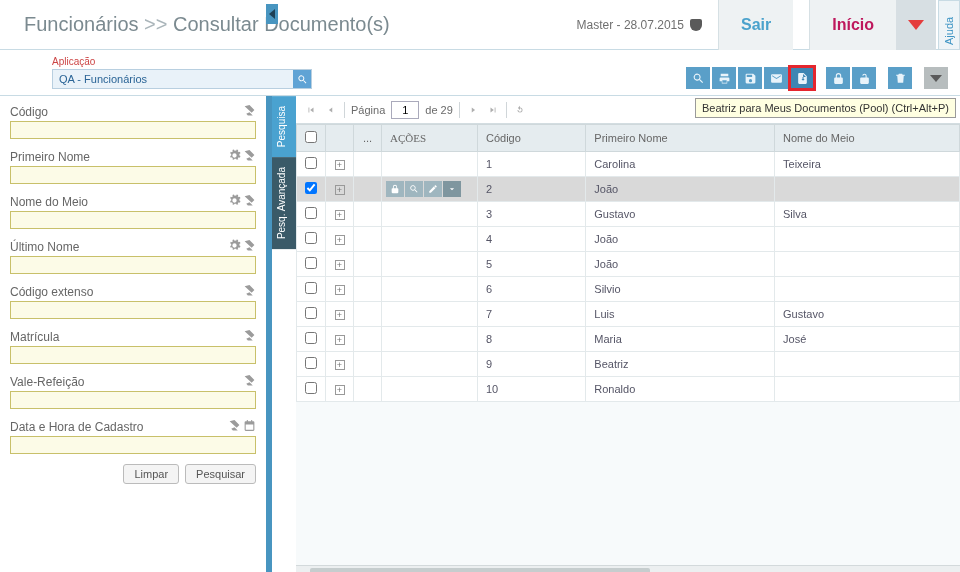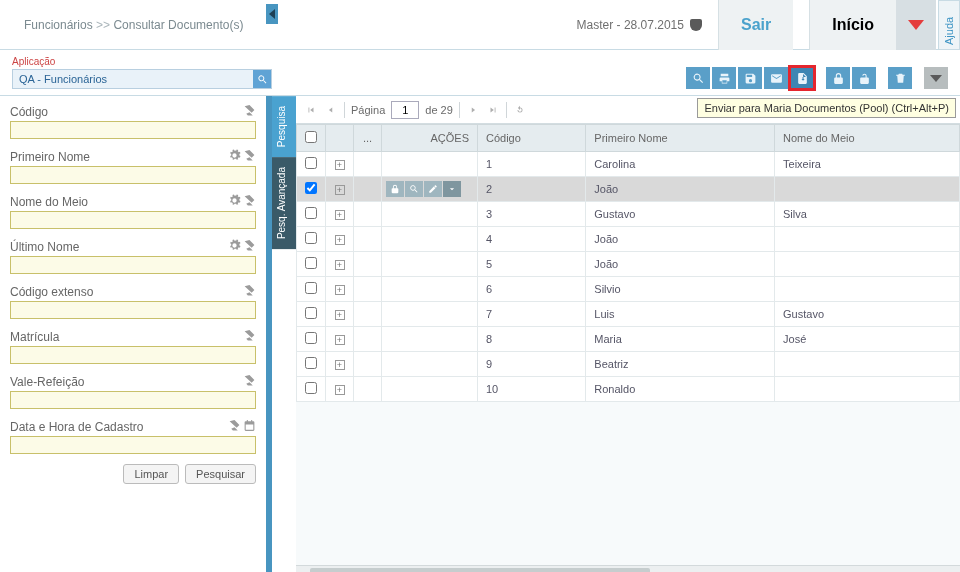--- a/index.html
+++ b/index.html
@@ -1,32 +1,32 @@
 <!DOCTYPE html>
 <html><head>
 <meta charset="utf-8">
 <style>
   * { box-sizing: border-box; margin: 0; padding: 0; }
   html, body { width: 960px; height: 572px; font-family: Arial, sans-serif; font-size: 11px; background: #fff; }
   .app { position: relative; width: 960px; height: 572px; }
 
   
   .header { height: 50px; border-bottom: 1px solid #c8dbe4; display:flex; align-items:center; }
-  .breadcrumb { padding-left: 24px; font-size: 12px; color: #7b8a90; }
+  .breadcrumb { padding-left: 24px; font-size: 20px; color: #7b8a90; }
   .breadcrumb .sep { color:#aab5ba; }
   .user-area { margin-left:auto; display:flex; align-items:center; color:#6f6f6f; font-size:12px; }
   .user-icon { width:12px; height:12px; background:#5a5a5a; border-radius:2px 2px 6px 6px; display:inline-block; margin-left:6px;}
   .btn-top { margin-left:16px; background:#eef2f3; color:#4aa2cc; font-weight:bold; font-size:16px; padding:12px 22px; height:50px; display:flex; align-items:center; border-left:1px solid #d6e0e4;}
-  .btn-top.inicio { color:#000000;}
+  .btn-top.inicio { color:#be185d;}
   .btn-menu { background:#d7dfe3; padding:12px 12px; height:50px; display:flex; align-items:center;}
   .triangle-red { width:0;height:0;border-left:8px solid transparent;border-right:8px solid transparent;border-top:10px solid #e43d3d;}
   .ajuda-tab { writing-mode: vertical-rl; transform: rotate(180deg); color:#3e94c4; font-size:11px; padding:4px 4px; background:#eef4f7; border:1px solid #c8dbe4; margin-left:2px; height:50px; display:flex; align-items:center;}
 
   
-  .app-row { padding:6px 12px 6px 12px; display:flex; align-items:flex-end; }
+  .app-row { padding:6px 12px 6px 12px; display:flex; align-items:flex-end;margin-left:40px; }
   .app-block { display:flex; flex-direction:column; width:260px;}
   .app-label { color:#cc4444; font-size:10px; margin-bottom:2px;}
   .app-select { position:relative; }
   .app-select input { width:100%; background:#e9f2f9; border:1px solid #b8cfe0; padding:3px 22px 3px 6px; color:#2a6496; font-size:11px;}
   .app-select .srch-btn { position:absolute; right:1px; top:1px; width:18px; height:18px; background:#5fa3d5; display:flex; align-items:center; justify-content:center;}
   .app-select .srch-btn svg { width:11px; height:11px; fill:#fff;}
 
   .toolbar-main { margin-left:auto; display:flex; gap:2px; align-items:center;}
   .tb { width:24px; height:22px; background:#5a9fc8; display:flex; align-items:center; justify-content:center; position:relative;}
   .tb svg { width:13px; height:13px; fill:#e8f3fa;}
@@ -64,21 +64,21 @@
   .pager .pbtn { width:14px; height:14px; display:flex; align-items:center; justify-content:center; opacity:.6;}
   .pager .pbtn svg{width:10px;height:10px;fill:#7a7a7a;}
   .pager input { width:28px; height:18px; border:1px solid #aab; text-align:center; font-size:11px;}
   .pager .sep-v { width:1px; height:16px; background:#d0d6d9;}
   .pager .status { margin-left:auto; font-size:10px; color:#7a7a7a;}
 
   .grid { flex:1; overflow:auto;}
   table { border-collapse:collapse; width:100%; }
   thead th { background:#e5ecef; color:#666; font-weight:normal; font-size:11px; padding:6px 8px; border:1px solid #cfd8db; text-align:left; position:relative;}
   thead th.chk, thead th.exp, thead th.dots { width:28px; text-align:center;}
-  thead th.actions { width:96px; text-align:right;}
+  thead th.actions { width:96px; text-align:left;font-family:Liberation Serif, serif;}
   tbody td { border:1px solid #e3e9eb; padding:5px 8px; color:#556; background:#fff; font-size:11px;}
   tbody tr.sel td { background:#d9d9d9;}
   tbody td.chk, tbody td.exp { width:28px; text-align:center;}
   tbody td.actions { width:96px; padding:3px 4px;}
   .row-actions { display:flex; gap:1px;}
   .ra { width:18px; height:16px; background:#9fb6bf; display:flex; align-items:center;justify-content:center;}
   .ra svg{width:10px;height:10px;fill:#fff;}
   .ra.dark{background:#7f969f;}
   .exp-icon { width:10px;height:10px;border:1px solid #999; display:inline-flex;align-items:center;justify-content:center; font-size:9px; line-height:1; color:#777;}
   .hscroll { height:14px; background:#eceff0; border-top:1px solid #d3d9db; position:relative;}
@@ -170,21 +170,21 @@
             <path d="M6 7h12l-1 13H7L6 7zm3-4h6l1 2h4v2H4V5h4l1-2z"></path>
           </svg>
         </div>
     <div class="tb spacer"></div>
     <div class="dropdown-grey">
           <div class="triangle-grey"></div>
         </div>
   </div>
 </div>
 
-<div class="tooltip">Enviar para Maria Documentos (Pool) (Ctrl+Alt+P)</div>
+<div class="tooltip">Beatriz para Meus Documentos (Pool) (Ctrl+Alt+P)</div>
 
 <div class="body">
 
   <div class="sidebar" id="sidebar">
 
     <div id="search-fields-container">
           <div class="search-group"><div class="sg-label-row">
               <span class="sg-label">Código</span>
               <div class="sg-icons">
                 <span><svg viewBox="0 0 24 24">

